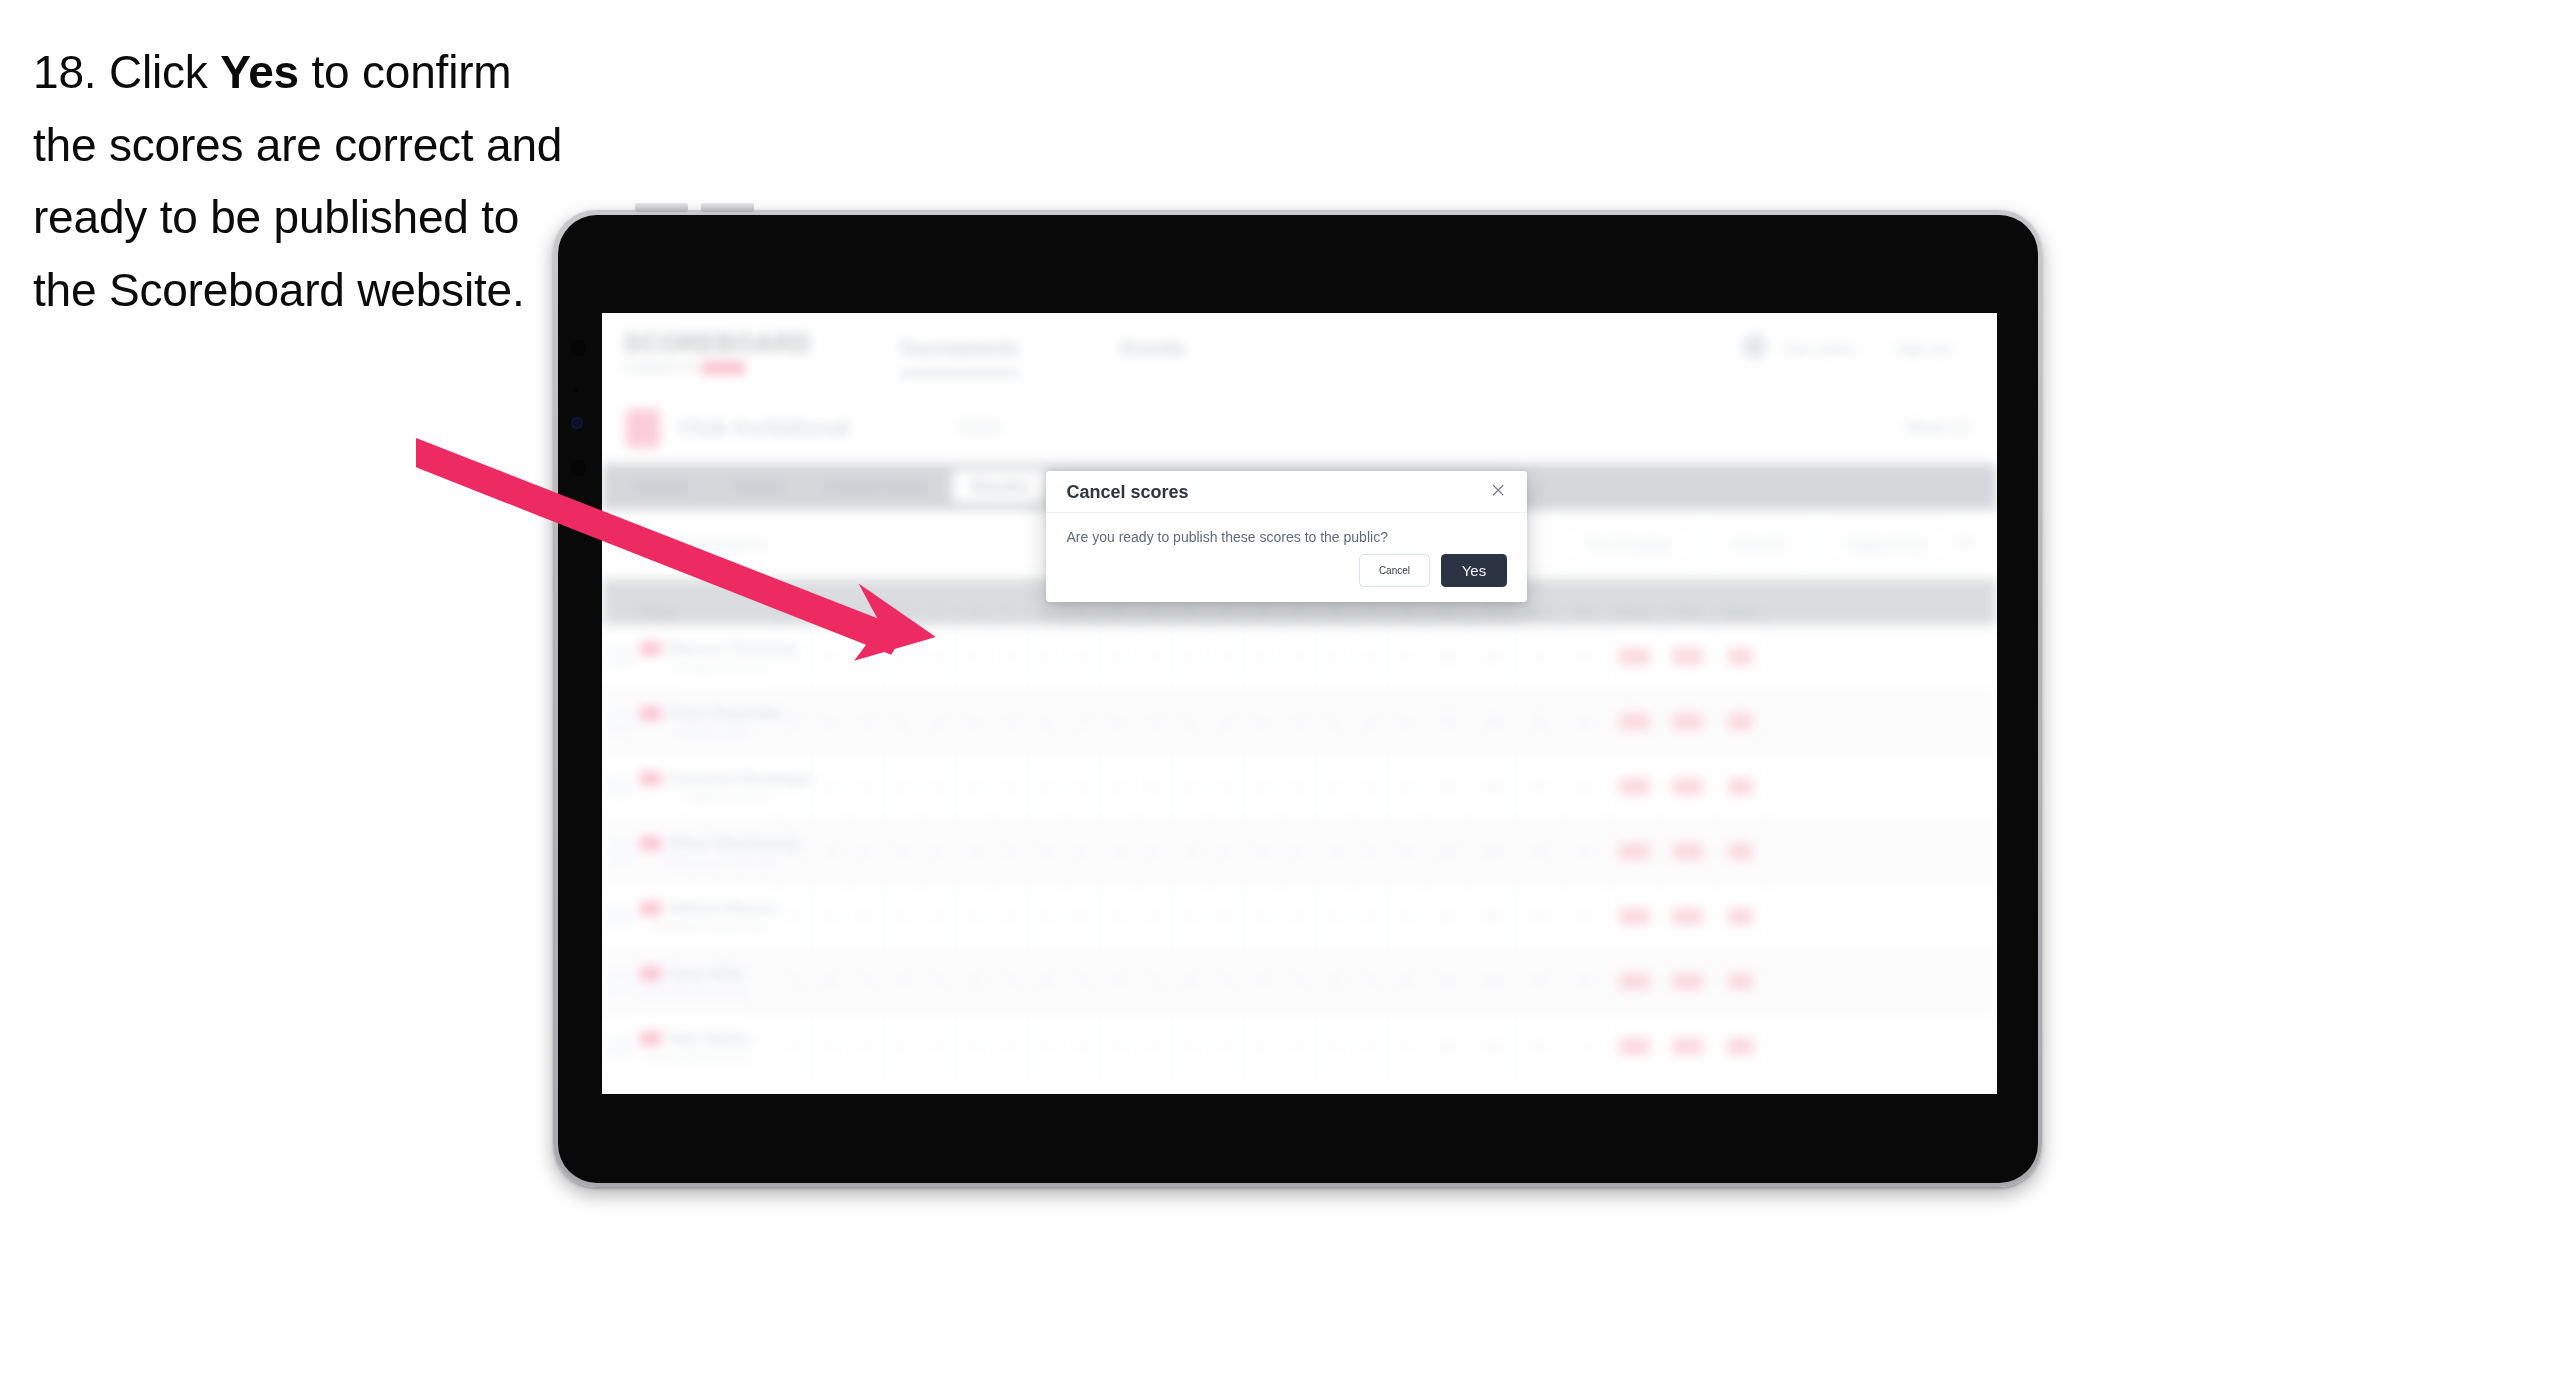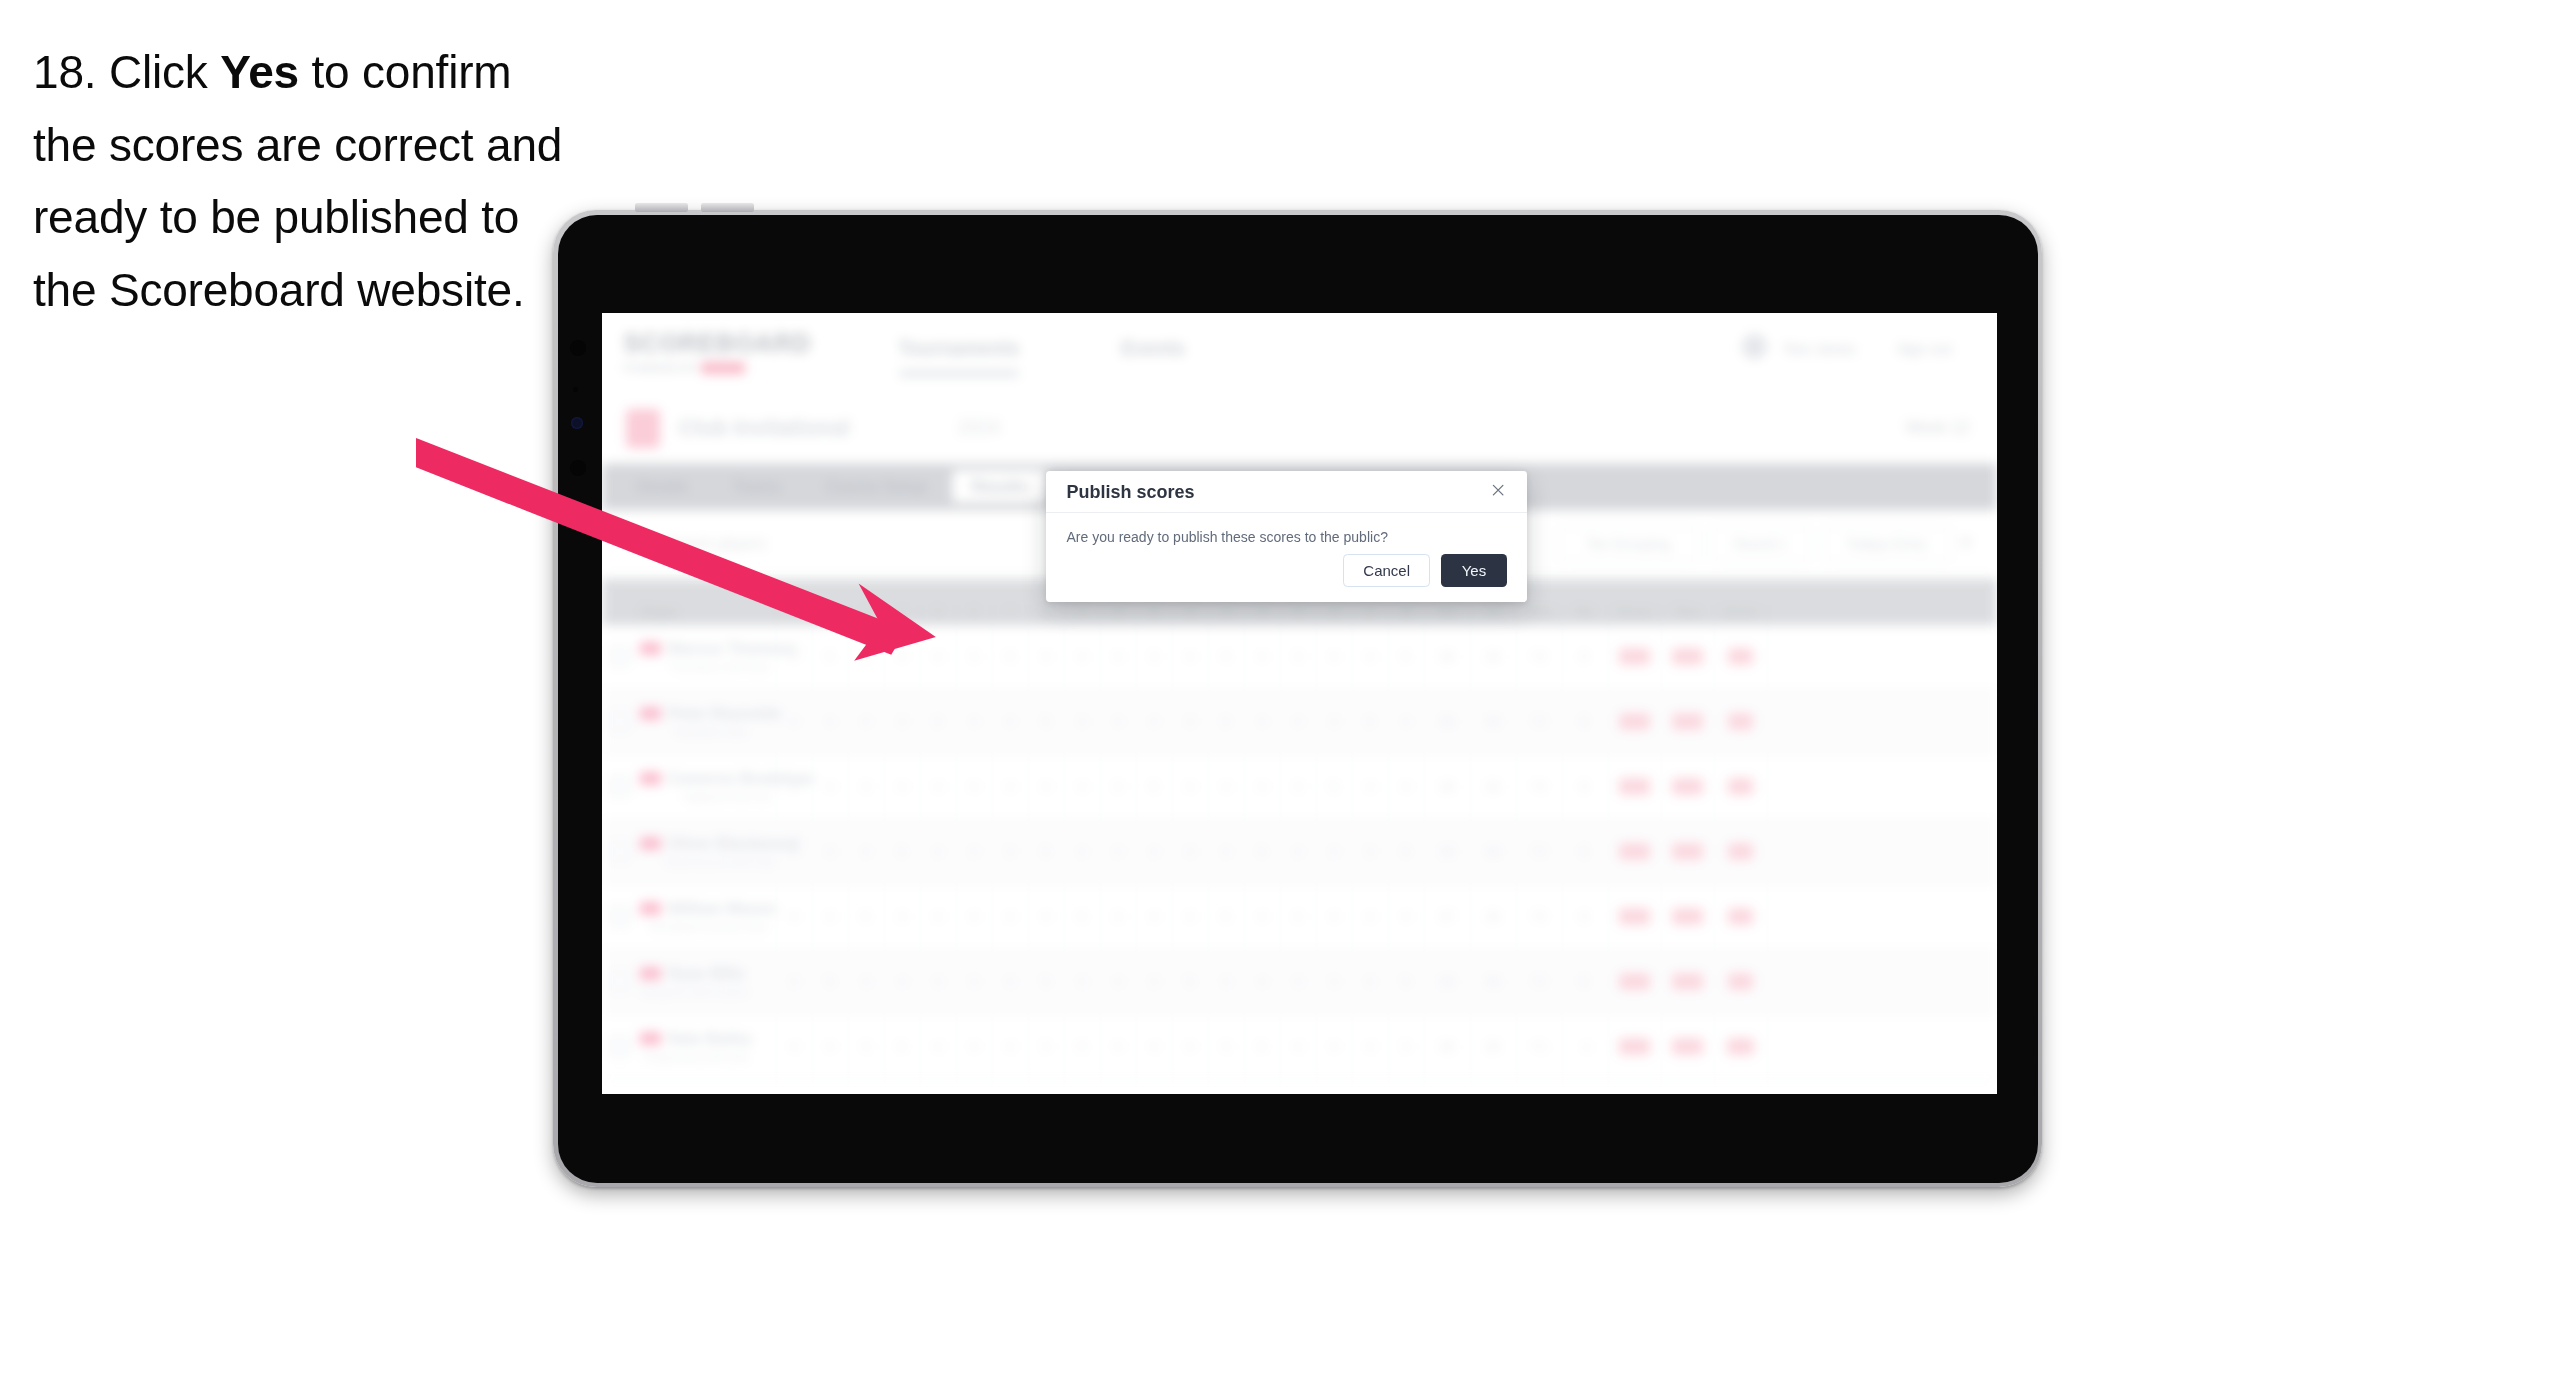--- a/index.html
+++ b/index.html
@@ -122,21 +122,21 @@
     background:#fff; border-radius:3.7px;
     box-shadow:0 9px 25px rgba(18,22,32,.19), 0 1.5px 6px rgba(18,22,32,.10);
   }
   #modal-head { position:relative; height:42px; border-bottom:0.7px solid #eceef1; }
   #modal-title { position:absolute; left:21px; top:11px; font-size:18px; font-weight:600; color:#2e3542; }
   #modal-close { position:absolute; right:16.3px; top:7.4px; width:24px; height:24px;
                  display:flex; align-items:center; justify-content:center; cursor:pointer; }
   #modal-body { position:absolute; left:21px; top:58px; font-size:14px; color:#616b7a; }
   #modal-actions { position:absolute; right:19.3px; bottom:15px; display:flex; gap:10.4px; align-items:center; }
   #btn-cancel { height:33px; padding:0 19.3px; border-radius:4.5px; background:#fff;
-                border:1.1px solid #d6e1f2; color:#32394a; font-size:15px; cursor:pointer;
+                border:1.1px solid #d6e1f2; color:#32394a; font-size:10px; cursor:pointer;
                 display:flex; align-items:center; font-family:"Liberation Sans", sans-serif; }
   #btn-yes { height:33px; padding:0 21px; border-radius:4.5px; background:#2c3444;
              border:none; color:#f2f5fa; font-size:15px; cursor:pointer;
              display:flex; align-items:center; font-family:"Liberation Sans", sans-serif; }
 </style>
 </head>
 <body>
 
 <div id="stage">
 
@@ -544,21 +544,21 @@
                   </div>
                 </div>
               </div>
           </div>
 
         </div>
 
         <div id="modal-layer">
           <div id="modal">
             <div id="modal-head">
-              <div id="modal-title">Publish scores</div>
+              <div id="modal-title">Cancel scores</div>
               <div id="modal-close">
                 <svg width="16.3" height="16.3" viewBox="0 0 24 24" fill="none" stroke="#6d7583" stroke-width="1.9" stroke-linecap="round">
                   <line x1="5" y1="5" x2="19" y2="19"></line>
                     <line x1="19" y1="5" x2="5" y2="19"></line>
                 </svg>
               </div>
             </div>
             <div id="modal-body">Are you ready to publish these scores to the public?</div>
             <div id="modal-actions">
               <button id="btn-cancel">Cancel</button>

